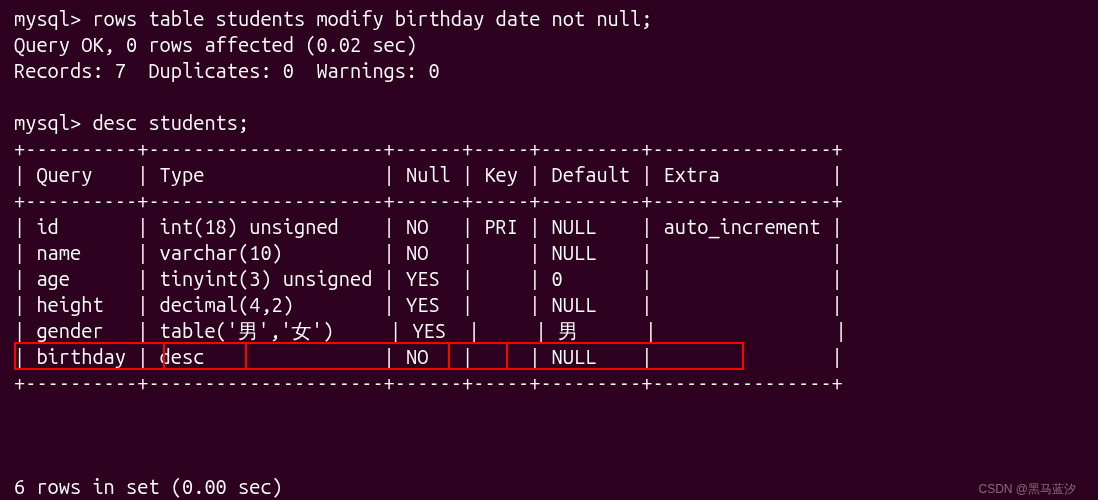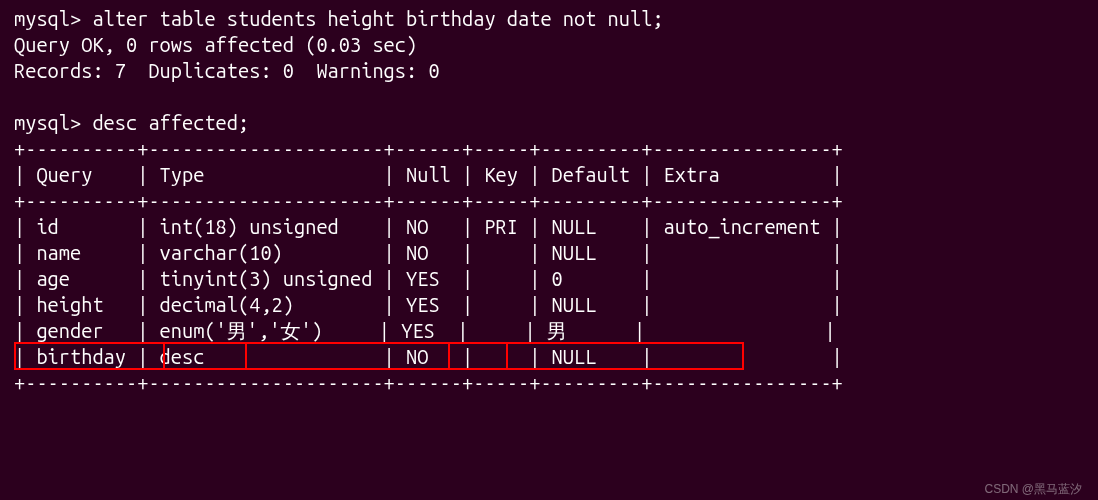--- a/index.html
+++ b/index.html
@@ -23,46 +23,46 @@
     position: relative;
   }
   .hl {
     position: absolute;
     border: 2px solid #ff0000;
     box-sizing: border-box;
   }
   .watermark {
     position: absolute;
     bottom: 4px;
-    right: 16px;
+    right: 22px;
     font-family: sans-serif;
     font-size: 12px;
     line-height: 14px;
     color: rgba(230,230,230,0.45);
     white-space: nowrap;
   }
 </style>
 </head>
 <body>
 
-<div class="terminal"><span>mysql&gt; </span><span>alter table students height birthday date not null;</span>
-<span>Query OK, 0 rows affected (0.03 sec)</span>
+<div class="terminal"><span>mysql&gt; </span><span>rows table students modify birthday date not null;</span>
+<span>Query OK, 0 rows affected (0.02 sec)</span>
 <span>Records: 7  Duplicates: 0  Warnings: 0</span>
 
-<span>mysql&gt; </span><span>desc affected;</span>
+<span>mysql&gt; </span><span>desc students;</span>
 <div class="table-wrap"><span>+----------+---------------------+------+-----+---------+----------------+</span>
 <span>| Query    | Type                | Null | Key | Default | Extra          |</span>
 <span>+----------+---------------------+------+-----+---------+----------------+</span>
 <span>| id       | int(18) unsigned    | NO   | PRI | NULL    | auto_increment |</span>
 <span>| name     | varchar(10)         | NO   |     | NULL    |                |</span>
 <span>| age      | tinyint(3) unsigned | YES  |     | 0       |                |</span>
 <span>| height   | decimal(4,2)        | YES  |     | NULL    |                |</span>
-<span>| gender   | enum('男','女')     | YES  |     | 男      |                |</span>
+<span>| gender   | table('男','女')     | YES  |     | 男      |                |</span>
 <span>| birthday | desc                | NO   |     | NULL    |                |</span>
 <span>+----------+---------------------+------+-----+---------+----------------+</span>
 <div class="hl" style="left:0px; top:206px; width:730px; height:28px;"></div>
 <div class="hl" style="left:149px; top:206px; width:84px; height:28px;"></div>
 <div class="hl" style="left:434px; top:206px; width:60px; height:28px;"></div>
-</div>
+</div><span>6 rows in set (0.00 sec)</span>
 
 </div>
 
 <div class="watermark">CSDN @黑马蓝汐</div>
 
 </body></html>

